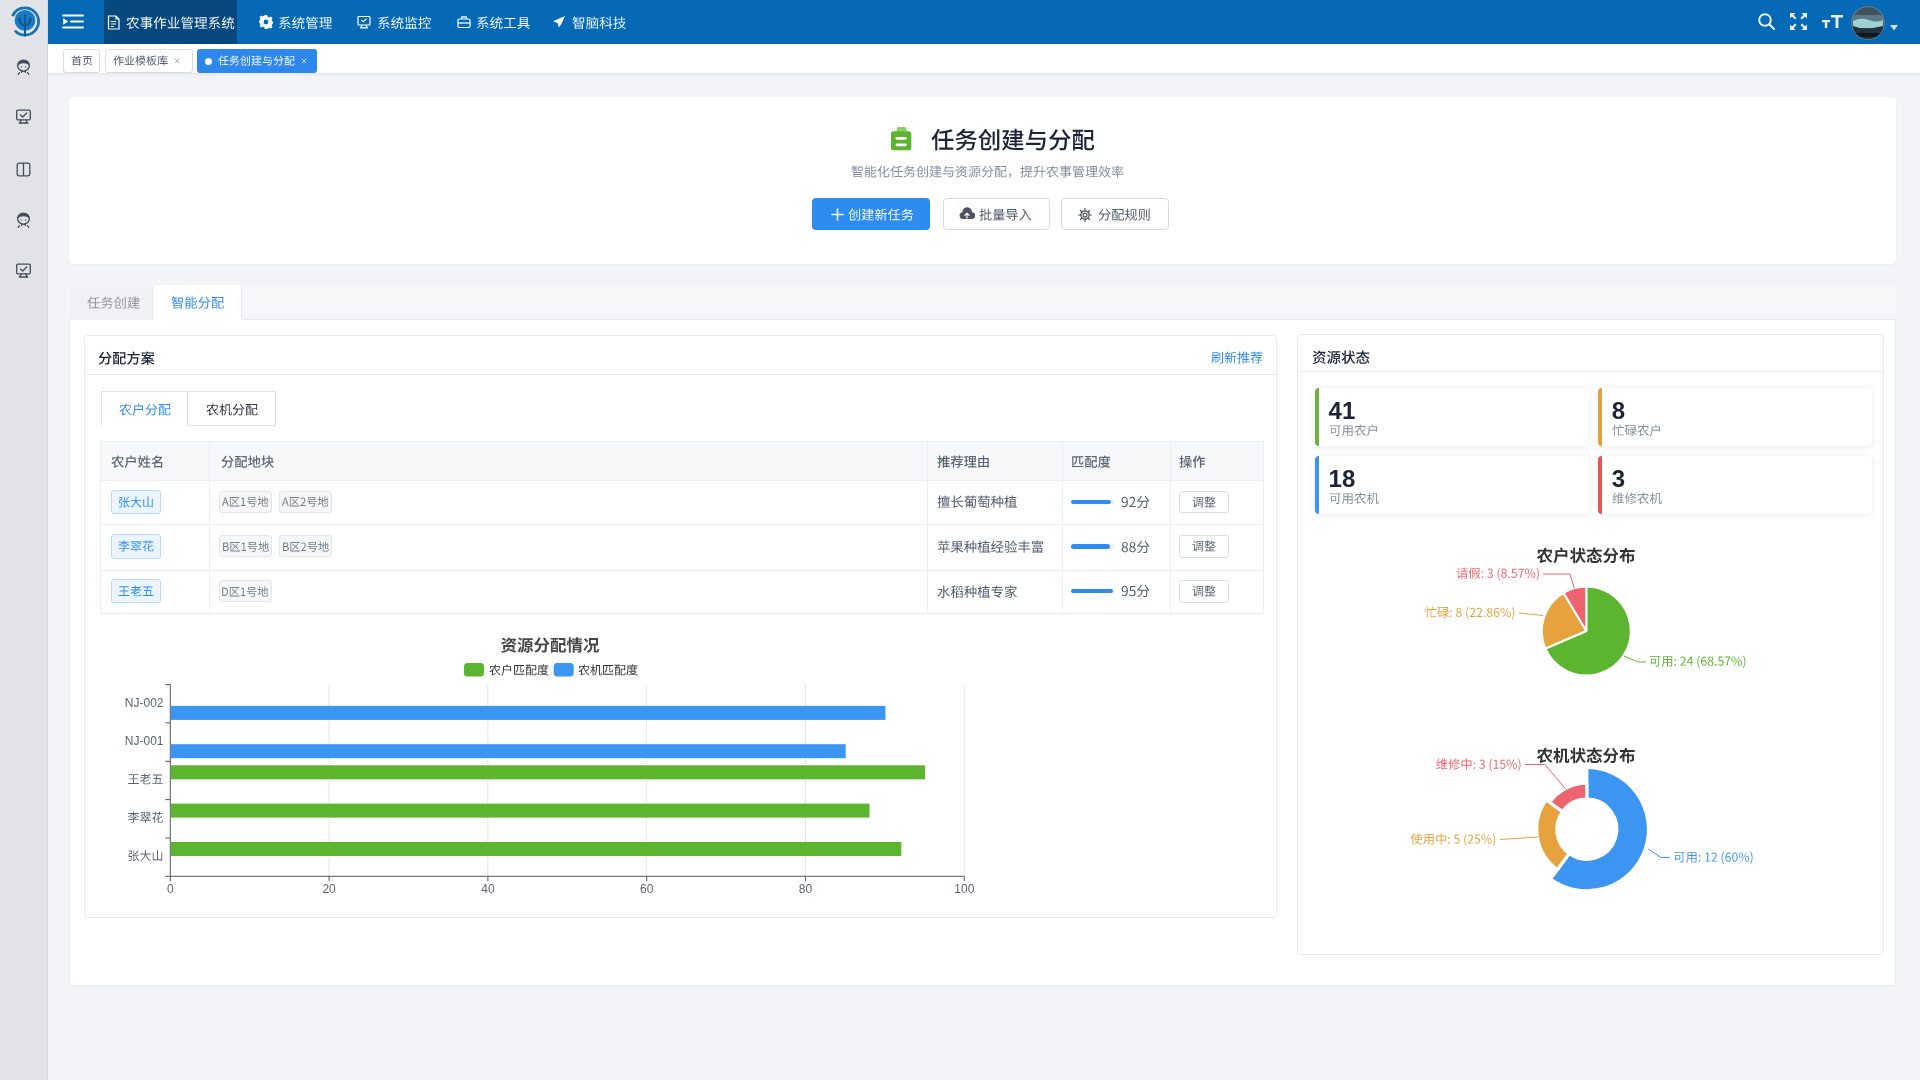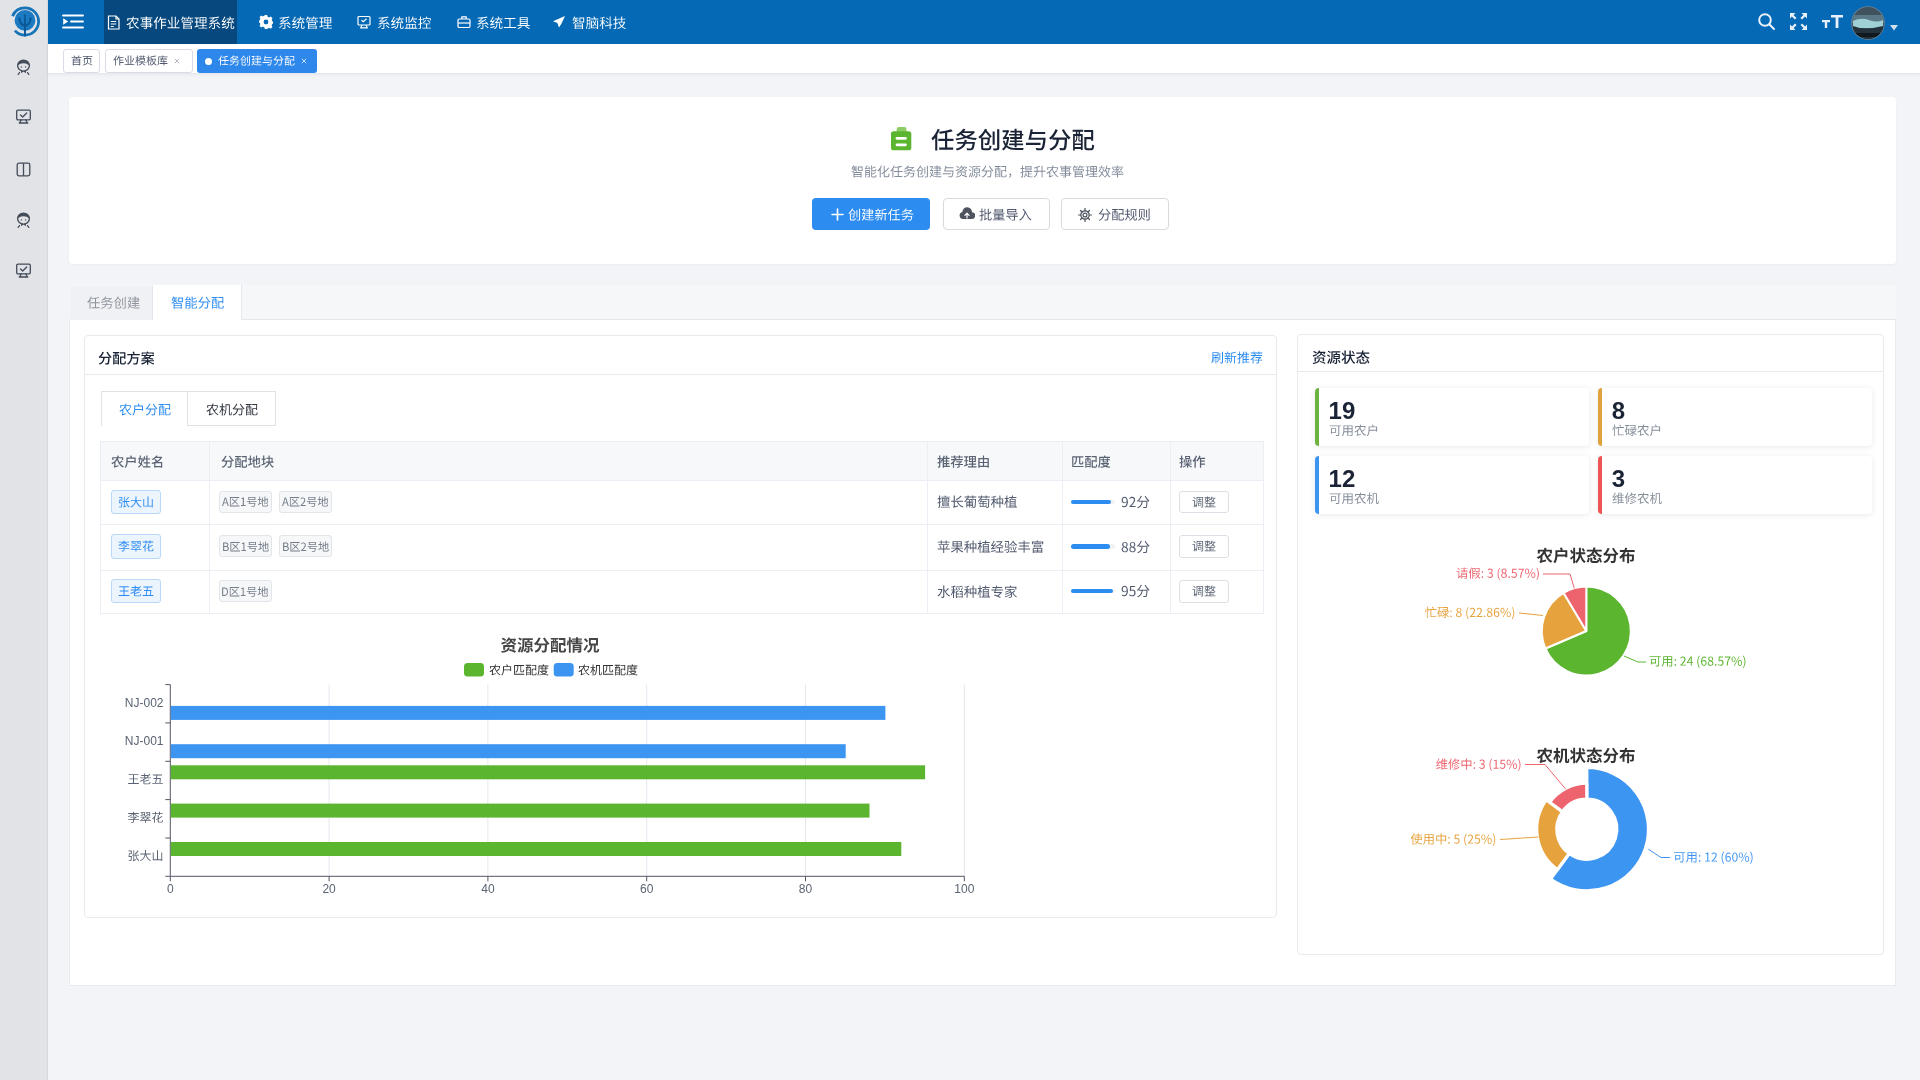--- a/index.html
+++ b/index.html
@@ -344,31 +344,31 @@
       <text x="549.7" y="265" text-anchor="middle" font-size="12" fill="#5a6373" font-family="Liberation Sans">60</text>
       <text x="708.5" y="265" text-anchor="middle" font-size="12" fill="#5a6373" font-family="Liberation Sans">80</text>
       <text x="867.3" y="265" text-anchor="middle" font-size="12" fill="#5a6373" font-family="Liberation Sans">100</text>
     </svg>
     <div style="position:absolute;left:1297.2px;top:334.3px;width:586.6px;height:620.7px;background:#fff;border:1px solid #e7eaee;border-radius:4px"></div>
     <div style="position:absolute;left:1297.2px;top:334.3px;width:586.6px;height:38.0px;border-bottom:1px solid #e8eaec"></div>
     <svg style="position:absolute;left:1312.3px;top:349.9px" width="58.0" height="14.5">
       <path d="M1.1 1.9C2.2 2.3 3.5 3 4.1 3.5L4.9 2.5C4.2 2 2.8 1.3 1.8 1ZM0.7 5.5 1.1 6.7C2.3 6.3 3.7 5.8 5.1 5.3L4.9 4.1C3.3 4.6 1.8 5.1 0.7 5.5ZM2.5 7.4V11.4H3.9V8.6H10.7V11.3H12.2V7.4ZM6.7 9C6.2 11.2 5.2 12.3 0.6 12.9C0.8 13.2 1.1 13.7 1.2 14C6.2 13.3 7.5 11.8 8 9ZM7.4 11.8C9.2 12.4 11.6 13.3 12.8 13.9L13.6 12.8C12.4 12.2 9.9 11.4 8.2 10.9ZM6.9 0.6C6.5 1.6 5.8 2.8 4.7 3.7C4.9 3.8 5.4 4.2 5.6 4.6C6.2 4 6.7 3.5 7.1 2.9H8.6C8.2 4.3 7.3 5.5 4.8 6.2C5 6.4 5.4 6.9 5.5 7.2C7.5 6.6 8.6 5.7 9.3 4.6C10.2 5.7 11.5 6.6 13 7.1C13.2 6.7 13.5 6.2 13.8 6C12 5.6 10.6 4.7 9.8 3.5L10 2.9H11.8C11.6 3.3 11.4 3.7 11.3 4L12.4 4.4C12.8 3.8 13.2 2.8 13.6 2L12.6 1.8L12.3 1.8H7.8C7.9 1.5 8.1 1.1 8.2 0.8Z M22.6 7H26.6V8.1H22.6ZM22.6 5H26.6V6H22.6ZM21.8 9.8C21.4 10.7 20.8 11.8 20.2 12.5C20.5 12.6 21 12.9 21.2 13.2C21.8 12.4 22.5 11.2 23 10.1ZM25.9 10.1C26.4 11 27.1 12.3 27.4 13L28.6 12.5C28.3 11.7 27.6 10.6 27.1 9.7ZM15.7 1.6C16.5 2.1 17.6 2.8 18.1 3.2L18.9 2.1C18.4 1.7 17.3 1.1 16.5 0.7ZM15 5.5C15.8 6 16.9 6.7 17.4 7.1L18.2 6C17.6 5.6 16.5 5 15.8 4.6ZM15.2 13 16.5 13.8C17.2 12.4 17.9 10.6 18.5 9.1L17.4 8.3C16.7 10 15.9 11.9 15.2 13ZM19.4 1.2V5.2C19.4 7.6 19.2 10.9 17.6 13.2C17.9 13.4 18.5 13.7 18.7 13.9C20.4 11.5 20.7 7.8 20.7 5.2V2.5H28.3V1.2ZM23.9 2.6C23.8 3 23.6 3.5 23.5 4H21.4V9.1H23.9V12.6C23.9 12.7 23.8 12.8 23.6 12.8C23.4 12.8 22.8 12.8 22.2 12.8C22.4 13.1 22.5 13.6 22.6 14C23.5 14 24.2 14 24.6 13.8C25.1 13.6 25.2 13.3 25.2 12.6V9.1H27.8V4H24.8L25.4 2.9Z M39.7 1.5C40.3 2.3 41 3.4 41.4 4.1L42.5 3.4C42.1 2.8 41.4 1.7 40.8 0.9ZM29.4 9.8 30.2 10.9C30.9 10.3 31.7 9.6 32.4 8.9V13.9H33.8V13.1C34.1 13.4 34.6 13.7 34.9 14C36.9 12.3 37.9 10.3 38.4 8.3C39.2 10.7 40.4 12.7 42.2 13.9C42.4 13.6 42.8 13.1 43.2 12.8C41 11.6 39.7 9 39 6H42.8V4.7H38.8V4.1V0.6H37.4V4.1V4.7H34.2V6H37.4C37.1 8.3 36.3 10.9 33.8 13V0.5H32.4V5C32.1 4.2 31.3 3.2 30.7 2.4L29.6 3C30.3 3.9 31 5 31.3 5.8L32.4 5.1V7.2C31.3 8.2 30.2 9.2 29.4 9.8Z M49 6.9C49.8 7.4 50.9 8.2 51.4 8.7L52.6 7.9C52.1 7.4 51 6.7 50.2 6.2ZM47.4 9.3V11.9C47.4 13.3 47.9 13.7 49.7 13.7C50.1 13.7 52.4 13.7 52.8 13.7C54.3 13.7 54.7 13.2 54.9 11.3C54.5 11.2 54 11 53.7 10.7C53.6 12.2 53.5 12.4 52.7 12.4C52.2 12.4 50.2 12.4 49.8 12.4C48.9 12.4 48.7 12.4 48.7 11.9V9.3ZM49.4 9C50.2 9.7 51.2 10.8 51.6 11.5L52.7 10.8C52.3 10.1 51.3 9.1 50.5 8.4ZM54.3 9.4C55 10.6 55.7 12.3 56 13.3L57.3 12.9C57 11.8 56.2 10.2 55.5 9ZM45.6 9.2C45.3 10.4 44.8 11.9 44.2 12.8L45.4 13.4C46.1 12.4 46.5 10.8 46.8 9.6ZM50.1 0.4C50 1.1 50 1.8 49.8 2.5H44.3V3.8H49.4C48.8 5.5 47.3 6.9 44.1 7.7C44.4 8 44.7 8.6 44.9 8.9C48.6 7.9 50.1 6.1 50.9 3.9C52 6.4 53.8 8 56.6 8.8C56.8 8.4 57.2 7.8 57.5 7.5C55 7 53.3 5.7 52.3 3.8H57.3V2.5H51.2C51.4 1.8 51.5 1.1 51.5 0.4Z" fill="#1b2437"></path>
     </svg>
     <div style="position:absolute;left:1314.6px;top:388.4px;width:274.6px;height:57.6px;background:#fff;border-radius:4px;border-left:4px solid #6cb43f;box-shadow:0 1px 6px rgba(25,35,55,.10)"></div>
-    <div class="abs" style="left:1328.6px;top:396.9px;font-size:24px;font-weight:bold;color:#1b2437;font-family:'Liberation Sans',sans-serif">19</div>
+    <div class="abs" style="left:1328.6px;top:396.9px;font-size:24px;font-weight:bold;color:#1b2437;font-family:'Liberation Sans',sans-serif">41</div>
     <svg style="position:absolute;left:1328.6px;top:423.9px" width="50.0" height="12.5">
       <path d="M0.7 1.4V2.3H9.3V10.6C9.3 10.9 9.2 11 9 11C8.7 11 7.7 11 6.7 11C6.8 11.2 7 11.7 7 12C8.3 12 9.2 12 9.7 11.8C10.1 11.7 10.3 11.3 10.3 10.7V2.3H11.9V1.4ZM2.9 5.1H6.2V7.9H2.9ZM2 4.2V9.8H2.9V8.8H7.1V4.2Z M14.4 1.4V5.9C14.4 7.7 14.3 9.9 12.9 11.4C13.1 11.6 13.5 11.9 13.6 12.1C14.6 11 15 9.6 15.2 8.2H18.3V11.9H19.3V8.2H22.7V10.7C22.7 10.9 22.6 11 22.3 11C22.1 11.1 21.2 11.1 20.4 11C20.5 11.3 20.6 11.7 20.7 11.9C21.9 11.9 22.6 11.9 23 11.8C23.4 11.6 23.6 11.3 23.6 10.7V1.4ZM15.3 2.3H18.3V4.3H15.3ZM22.7 2.3V4.3H19.3V2.3ZM15.3 5.2H18.3V7.3H15.3C15.3 6.8 15.3 6.3 15.3 5.9ZM22.7 5.2V7.3H19.3V5.2Z M28 12C28.3 11.8 28.8 11.7 32.1 10.6C32.1 10.4 32.1 10 32.1 9.8L29.1 10.6V6.6C29.8 5.9 30.4 5.2 30.8 4.4C31.9 7.8 33.6 10.4 36.4 11.8C36.5 11.5 36.8 11.1 37 10.9C35.5 10.3 34.3 9.2 33.3 7.8C34.1 7.2 35.2 6.5 35.9 5.8L35.2 5.1C34.6 5.7 33.7 6.5 32.9 7.1C32.2 5.9 31.8 4.6 31.4 3.2L31.6 3H35.4V4.6H36.4V2.1H31.9C32 1.6 32.1 1.2 32.3 0.7L31.3 0.5C31.2 1 31.1 1.6 30.9 2.1H26.2V4.6H27.1V3H30.5C29.6 5.2 27.9 6.8 25.4 7.7C25.6 7.9 26 8.3 26.1 8.5C26.9 8.1 27.6 7.8 28.2 7.3V10.3C28.2 10.8 27.8 11.1 27.6 11.2C27.8 11.4 28 11.8 28 12Z M40.6 3.3H47.1V5.8H40.6L40.6 5.2ZM43 0.7C43.3 1.2 43.5 1.9 43.7 2.4H39.6V5.2C39.6 7 39.5 9.7 37.9 11.5C38.1 11.6 38.6 11.9 38.7 12.1C40 10.6 40.4 8.5 40.5 6.7H47.1V7.5H48.1V2.4H44.1L44.7 2.3C44.5 1.8 44.2 1 43.9 0.4Z" fill="#848c99"></path>
     </svg>
     <div style="position:absolute;left:1597.7px;top:388.4px;width:274.6px;height:57.6px;background:#fff;border-radius:4px;border-left:4px solid #e0a23c;box-shadow:0 1px 6px rgba(25,35,55,.10)"></div>
     <div class="abs" style="left:1611.7px;top:396.9px;font-size:24px;font-weight:bold;color:#1b2437;font-family:'Liberation Sans',sans-serif">8</div>
     <svg style="position:absolute;left:1611.7px;top:423.9px" width="50.0" height="12.5">
       <path d="M2.2 0.5V12H3V0.5ZM1 2.9C0.9 3.9 0.7 5.3 0.4 6.1L1.1 6.4C1.4 5.5 1.7 4 1.7 3ZM3.1 2.8C3.5 3.6 3.9 4.6 4 5.2L4.8 4.8C4.6 4.3 4.2 3.3 3.8 2.5ZM7.2 0.9C7.7 1.5 8.2 2.3 8.5 2.8L9.3 2.4C9 1.8 8.5 1.1 7.9 0.5ZM4.7 3.1V4H5.9V11.2H11.7V10.4H6.8V4H12V3.1Z M17.7 6.7C18.3 7.2 19 7.8 19.3 8.3L19.9 7.8C19.6 7.3 18.9 6.6 18.4 6.2ZM18 1V1.8H22.7L22.6 2.9H18.3V3.6H22.6L22.5 4.8H17.6V5.7H20.5V8C19.3 8.8 18 9.7 17.2 10.2L17.7 10.9C18.5 10.3 19.5 9.6 20.5 8.9V11C20.5 11.1 20.5 11.2 20.3 11.2C20.2 11.2 19.7 11.2 19.2 11.1C19.3 11.4 19.4 11.7 19.5 12C20.2 12 20.7 11.9 21 11.8C21.3 11.7 21.4 11.4 21.4 11V8.7C22.1 9.7 23 10.6 24.1 11C24.2 10.8 24.5 10.5 24.6 10.3C23.7 9.9 22.8 9.3 22.1 8.5C22.9 8 23.7 7.3 24.4 6.7L23.6 6.2C23.1 6.7 22.4 7.4 21.7 7.9C21.6 7.7 21.5 7.5 21.4 7.3V5.7H24.5V4.8H23.4C23.5 3.6 23.6 2.1 23.6 1L22.9 1L22.8 1ZM13.1 1.1V2H14.5C14.2 4.2 13.8 6.2 12.8 7.5C13 7.7 13.3 8.2 13.4 8.3C13.7 8 13.9 7.6 14.1 7.2V11.2H14.8V10.2H17.1V4.8H14.9C15.1 3.9 15.3 3 15.4 2H17.4V1.1ZM14.8 5.6H16.2V9.4H14.8Z M28 12C28.3 11.8 28.8 11.7 32.1 10.6C32.1 10.4 32.1 10 32.1 9.8L29.1 10.6V6.6C29.8 5.9 30.4 5.2 30.8 4.4C31.9 7.8 33.6 10.4 36.4 11.8C36.5 11.5 36.8 11.1 37 10.9C35.5 10.3 34.3 9.2 33.3 7.8C34.1 7.2 35.2 6.5 35.9 5.8L35.2 5.1C34.6 5.7 33.7 6.5 32.9 7.1C32.2 5.9 31.8 4.6 31.4 3.2L31.6 3H35.4V4.6H36.4V2.1H31.9C32 1.6 32.1 1.2 32.3 0.7L31.3 0.5C31.2 1 31.1 1.6 30.9 2.1H26.2V4.6H27.1V3H30.5C29.6 5.2 27.9 6.8 25.4 7.7C25.6 7.9 26 8.3 26.1 8.5C26.9 8.1 27.6 7.8 28.2 7.3V10.3C28.2 10.8 27.8 11.1 27.6 11.2C27.8 11.4 28 11.8 28 12Z M40.6 3.3H47.1V5.8H40.6L40.6 5.2ZM43 0.7C43.3 1.2 43.5 1.9 43.7 2.4H39.6V5.2C39.6 7 39.5 9.7 37.9 11.5C38.1 11.6 38.6 11.9 38.7 12.1C40 10.6 40.4 8.5 40.5 6.7H47.1V7.5H48.1V2.4H44.1L44.7 2.3C44.5 1.8 44.2 1 43.9 0.4Z" fill="#848c99"></path>
     </svg>
     <div style="position:absolute;left:1314.6px;top:456.3px;width:274.6px;height:57.6px;background:#fff;border-radius:4px;border-left:4px solid #3d95f2;box-shadow:0 1px 6px rgba(25,35,55,.10)"></div>
-    <div class="abs" style="left:1328.6px;top:464.8px;font-size:24px;font-weight:bold;color:#1b2437;font-family:'Liberation Sans',sans-serif">12</div>
+    <div class="abs" style="left:1328.6px;top:464.8px;font-size:24px;font-weight:bold;color:#1b2437;font-family:'Liberation Sans',sans-serif">18</div>
     <svg style="position:absolute;left:1328.6px;top:491.9px" width="50.0" height="12.5">
       <path d="M0.7 1.4V2.3H9.3V10.6C9.3 10.9 9.2 11 9 11C8.7 11 7.7 11 6.7 11C6.8 11.2 7 11.7 7 12C8.3 12 9.2 12 9.7 11.8C10.1 11.7 10.3 11.3 10.3 10.7V2.3H11.9V1.4ZM2.9 5.1H6.2V7.9H2.9ZM2 4.2V9.8H2.9V8.8H7.1V4.2Z M14.4 1.4V5.9C14.4 7.7 14.3 9.9 12.9 11.4C13.1 11.6 13.5 11.9 13.6 12.1C14.6 11 15 9.6 15.2 8.2H18.3V11.9H19.3V8.2H22.7V10.7C22.7 10.9 22.6 11 22.3 11C22.1 11.1 21.2 11.1 20.4 11C20.5 11.3 20.6 11.7 20.7 11.9C21.9 11.9 22.6 11.9 23 11.8C23.4 11.6 23.6 11.3 23.6 10.7V1.4ZM15.3 2.3H18.3V4.3H15.3ZM22.7 2.3V4.3H19.3V2.3ZM15.3 5.2H18.3V7.3H15.3C15.3 6.8 15.3 6.3 15.3 5.9ZM22.7 5.2V7.3H19.3V5.2Z M28 12C28.3 11.8 28.8 11.7 32.1 10.6C32.1 10.4 32.1 10 32.1 9.8L29.1 10.6V6.6C29.8 5.9 30.4 5.2 30.8 4.4C31.9 7.8 33.6 10.4 36.4 11.8C36.5 11.5 36.8 11.1 37 10.9C35.5 10.3 34.3 9.2 33.3 7.8C34.1 7.2 35.2 6.5 35.9 5.8L35.2 5.1C34.6 5.7 33.7 6.5 32.9 7.1C32.2 5.9 31.8 4.6 31.4 3.2L31.6 3H35.4V4.6H36.4V2.1H31.9C32 1.6 32.1 1.2 32.3 0.7L31.3 0.5C31.2 1 31.1 1.6 30.9 2.1H26.2V4.6H27.1V3H30.5C29.6 5.2 27.9 6.8 25.4 7.7C25.6 7.9 26 8.3 26.1 8.5C26.9 8.1 27.6 7.8 28.2 7.3V10.3C28.2 10.8 27.8 11.1 27.6 11.2C27.8 11.4 28 11.8 28 12Z M43.7 1.2V5.2C43.7 7.2 43.5 9.7 41.9 11.4C42.1 11.5 42.4 11.8 42.6 12C44.4 10.2 44.6 7.3 44.6 5.2V2.1H47V10.2C47 11.2 47.1 11.4 47.3 11.6C47.5 11.8 47.7 11.9 48 11.9C48.1 11.9 48.4 11.9 48.6 11.9C48.9 11.9 49.1 11.8 49.3 11.7C49.5 11.6 49.6 11.4 49.6 11C49.7 10.7 49.7 9.8 49.7 9.1C49.5 9 49.2 8.8 49 8.7C49 9.5 49 10.2 49 10.4C49 10.7 48.9 10.8 48.8 10.9C48.8 11 48.7 11 48.6 11C48.5 11 48.3 11 48.2 11C48.1 11 48.1 11 48 10.9C47.9 10.9 47.9 10.6 47.9 10.2V1.2ZM40.2 0.5V3.2H38.1V4.1H40.1C39.6 5.8 38.7 7.8 37.9 8.8C38 9 38.2 9.4 38.3 9.7C39 8.8 39.7 7.4 40.2 5.9V12H41.1V6.2C41.6 6.9 42.2 7.7 42.5 8.1L43 7.3C42.8 7 41.6 5.6 41.1 5.2V4.1H43V3.2H41.1V0.5Z" fill="#848c99"></path>
     </svg>
     <div style="position:absolute;left:1597.7px;top:456.3px;width:274.6px;height:57.6px;background:#fff;border-radius:4px;border-left:4px solid #ed5454;box-shadow:0 1px 6px rgba(25,35,55,.10)"></div>
     <div class="abs" style="left:1611.7px;top:464.8px;font-size:24px;font-weight:bold;color:#1b2437;font-family:'Liberation Sans',sans-serif">3</div>
     <svg style="position:absolute;left:1611.7px;top:491.9px" width="50.0" height="12.5">
       <path d="M0.6 10.3 0.7 11.2C1.9 10.9 3.4 10.6 4.9 10.2L4.8 9.4C3.2 9.7 1.6 10.1 0.6 10.3ZM8.2 0.9C8.6 1.4 9 2.2 9.1 2.7L9.9 2.3C9.8 1.8 9.4 1.1 9 0.6ZM0.8 5.7C1 5.6 1.2 5.5 2.8 5.3C2.2 6.2 1.8 6.8 1.5 7.1C1.1 7.5 0.9 7.8 0.6 7.9C0.7 8.1 0.8 8.5 0.9 8.7C1.1 8.6 1.5 8.4 4.6 7.8C4.6 7.7 4.6 7.3 4.6 7.1L2.1 7.5C3.1 6.4 4 5 4.9 3.5L4.1 3.1C3.9 3.6 3.6 4.1 3.3 4.5L1.7 4.7C2.4 3.6 3.1 2.2 3.7 0.9L2.8 0.5C2.3 2 1.5 3.7 1.2 4.1C0.9 4.5 0.7 4.8 0.5 4.8C0.6 5.1 0.7 5.5 0.8 5.7ZM8.7 6V7.7H6.7V6ZM6.8 0.6C6.4 2 5.5 3.8 4.5 5C4.7 5.2 4.9 5.6 5 5.8C5.3 5.5 5.6 5.1 5.8 4.7V12H6.7V11.1H12V10.2H9.6V8.5H11.5V7.7H9.6V6H11.5V5.2H9.6V3.6H11.8V2.8H6.9C7.2 2.1 7.5 1.4 7.7 0.8ZM8.7 5.2H6.7V3.6H8.7ZM8.7 8.5V10.2H6.7V8.5Z M21.2 6.2C20.6 6.8 19.3 7.4 18.2 7.8C18.4 7.9 18.6 8.1 18.7 8.3C19.9 7.9 21.2 7.3 21.9 6.5ZM22.4 7.4C21.6 8.3 19.9 9 18.3 9.4C18.5 9.6 18.7 9.8 18.8 10C20.5 9.5 22.2 8.8 23.1 7.7ZM23.6 8.8C22.5 10.1 20.2 10.8 17.7 11.2C17.9 11.4 18.1 11.7 18.1 12C20.8 11.5 23.1 10.6 24.4 9.1ZM16.3 4V10H17.1V4ZM19.4 2.7H22.9C22.5 3.3 21.9 3.9 21.1 4.4C20.4 3.9 19.8 3.3 19.4 2.7ZM19.6 0.5C19 1.8 18.1 3.1 17.1 4C17.3 4.1 17.7 4.4 17.9 4.5C18.2 4.2 18.6 3.8 19 3.3C19.3 3.8 19.8 4.3 20.4 4.8C19.4 5.3 18.3 5.7 17.1 5.9C17.3 6.1 17.5 6.4 17.6 6.6C18.8 6.4 20.1 5.9 21.1 5.3C22 5.8 23 6.3 24.1 6.5C24.2 6.3 24.5 6 24.6 5.8C23.6 5.6 22.7 5.3 21.9 4.8C22.8 4.1 23.6 3.2 24.1 2.1L23.6 1.8L23.4 1.9H19.9C20.1 1.5 20.3 1.1 20.4 0.7ZM15.4 0.6C14.8 2.5 13.8 4.4 12.8 5.7C12.9 5.9 13.2 6.4 13.2 6.6C13.7 6.1 14 5.6 14.4 5V12H15.3V3.3C15.7 2.5 16 1.7 16.3 0.8Z M28 12C28.3 11.8 28.8 11.7 32.1 10.6C32.1 10.4 32.1 10 32.1 9.8L29.1 10.6V6.6C29.8 5.9 30.4 5.2 30.8 4.4C31.9 7.8 33.6 10.4 36.4 11.8C36.5 11.5 36.8 11.1 37 10.9C35.5 10.3 34.3 9.2 33.3 7.8C34.1 7.2 35.2 6.5 35.9 5.8L35.2 5.1C34.6 5.7 33.7 6.5 32.9 7.1C32.2 5.9 31.8 4.6 31.4 3.2L31.6 3H35.4V4.6H36.4V2.1H31.9C32 1.6 32.1 1.2 32.3 0.7L31.3 0.5C31.2 1 31.1 1.6 30.9 2.1H26.2V4.6H27.1V3H30.5C29.6 5.2 27.9 6.8 25.4 7.7C25.6 7.9 26 8.3 26.1 8.5C26.9 8.1 27.6 7.8 28.2 7.3V10.3C28.2 10.8 27.8 11.1 27.6 11.2C27.8 11.4 28 11.8 28 12Z M43.7 1.2V5.2C43.7 7.2 43.5 9.7 41.9 11.4C42.1 11.5 42.4 11.8 42.6 12C44.4 10.2 44.6 7.3 44.6 5.2V2.1H47V10.2C47 11.2 47.1 11.4 47.3 11.6C47.5 11.8 47.7 11.9 48 11.9C48.1 11.9 48.4 11.9 48.6 11.9C48.9 11.9 49.1 11.8 49.3 11.7C49.5 11.6 49.6 11.4 49.6 11C49.7 10.7 49.7 9.8 49.7 9.1C49.5 9 49.2 8.8 49 8.7C49 9.5 49 10.2 49 10.4C49 10.7 48.9 10.8 48.8 10.9C48.8 11 48.7 11 48.6 11C48.5 11 48.3 11 48.2 11C48.1 11 48.1 11 48 10.9C47.9 10.9 47.9 10.6 47.9 10.2V1.2ZM40.2 0.5V3.2H38.1V4.1H40.1C39.6 5.8 38.7 7.8 37.9 8.8C38 9 38.2 9.4 38.3 9.7C39 8.8 39.7 7.4 40.2 5.9V12H41.1V6.2C41.6 6.9 42.2 7.7 42.5 8.1L43 7.3C42.8 7 41.6 5.6 41.1 5.2V4.1H43V3.2H41.1V0.5Z" fill="#848c99"></path>
     </svg>
     <svg class="abs" style="left:1299px;top:540px" width="585" height="180" viewBox="0 0 585 180">
       <path transform="translate(237.5 7.2)" d="M3.8 16C4.3 15.7 5 15.4 9.7 14.1C9.6 13.7 9.5 12.9 9.5 12.3L5.9 13.3V8.9C6.6 8.2 7.2 7.5 7.7 6.6C9.1 10.6 11.3 13.8 14.5 15.6C14.9 15.1 15.5 14.3 16 13.9C14.3 13.1 12.9 11.8 11.7 10.2C12.8 9.6 14 8.7 14.9 7.9L13.3 6.5C12.7 7.2 11.7 8.1 10.8 8.7C10 7.4 9.4 5.9 9 4.4H13.3V6.2H15.4V2.6H9.6C9.8 2 9.9 1.5 10 0.9L8 0.5C7.9 1.3 7.7 1.9 7.5 2.6H1.3V6.2H3.3V4.4H6.7C5.4 7.1 3.3 8.9 0.2 10C0.7 10.4 1.4 11.3 1.6 11.7C2.5 11.3 3.2 10.9 3.9 10.5V12.9C3.9 13.6 3.3 14.1 2.9 14.3C3.3 14.7 3.7 15.5 3.8 16Z M21 4.8H28.8V7.4H21V6.7ZM23.4 0.9C23.7 1.5 24 2.4 24.2 3H18.9V6.7C18.9 9.1 18.7 12.6 16.9 14.9C17.4 15.1 18.3 15.8 18.7 16.1C20.1 14.3 20.6 11.6 20.9 9.3H28.8V10.1H30.8V3H25.3L26.3 2.7C26.1 2.1 25.8 1.1 25.4 0.4Z M45.1 1.7C45.8 2.6 46.6 3.8 46.9 4.6L48.5 3.7C48.1 2.9 47.3 1.7 46.6 0.9ZM33.5 10.8 34.5 12.5C35.2 12 35.9 11.3 36.7 10.6V16H38.6V14.9C39.1 15.2 39.7 15.6 40 16C42 14.2 43.2 12.1 43.8 10C44.7 12.5 46 14.6 47.8 15.9C48.1 15.4 48.8 14.7 49.2 14.3C46.9 12.9 45.5 10.2 44.6 7.1H48.8V5.1H44.4V4.8V0.5H42.4V4.8V5.1H39.1V7.1H42.3C42 9.5 41.2 12.2 38.6 14.5V0.5H36.7V5C36.3 4.2 35.6 3.3 35.1 2.6L33.6 3.5C34.2 4.5 35 5.9 35.3 6.7L36.7 5.9V8.3C35.5 9.3 34.3 10.2 33.5 10.8Z M55.7 8.1C56.6 8.6 57.8 9.4 58.4 10L60.2 8.9C59.6 8.3 58.3 7.5 57.4 7ZM53.8 10.5V13.3C53.8 15.1 54.4 15.7 56.7 15.7C57.2 15.7 59.4 15.7 59.9 15.7C61.8 15.7 62.4 15.1 62.6 12.7C62.1 12.6 61.2 12.3 60.8 12C60.7 13.6 60.6 13.9 59.8 13.9C59.2 13.9 57.4 13.9 56.9 13.9C56 13.9 55.8 13.8 55.8 13.3V10.5ZM56.2 10.3C57 11.2 58 12.3 58.5 13.1L60.1 12.1C59.6 11.3 58.6 10.2 57.7 9.4ZM61.7 10.7C62.5 12.2 63.3 14.1 63.6 15.3L65.4 14.7C65.1 13.4 64.3 11.6 63.5 10.2ZM51.6 10.4C51.4 11.8 50.8 13.4 50.1 14.5L51.9 15.4C52.6 14.2 53.1 12.4 53.4 11ZM56.8 0.3C56.7 1.1 56.6 1.9 56.5 2.6H50.3V4.4H56C55.2 6.2 53.6 7.7 50.1 8.5C50.5 9 51 9.7 51.2 10.2C55.3 9 57.1 7.1 58 4.7C59.3 7.4 61.2 9.1 64.3 10C64.6 9.4 65.2 8.6 65.6 8.2C63 7.6 61.1 6.3 60 4.4H65.3V2.6H58.6C58.7 1.9 58.8 1.1 58.8 0.3Z M77.4 0.7 75.5 1.4C76.4 3.2 77.6 5 78.9 6.6H70.1C71.3 5.1 72.4 3.2 73.2 1.3L71.1 0.7C70.1 3.2 68.5 5.5 66.5 6.9C67 7.3 67.8 8.1 68.2 8.5C68.6 8.2 68.9 7.9 69.2 7.5V8.5H71.9C71.5 10.9 70.6 13.1 66.9 14.3C67.4 14.7 68 15.5 68.2 16C72.5 14.5 73.5 11.6 74 8.5H77.4C77.3 11.9 77.1 13.3 76.8 13.7C76.6 13.8 76.4 13.9 76.1 13.9C75.7 13.9 74.8 13.9 73.9 13.8C74.3 14.4 74.5 15.2 74.6 15.8C75.6 15.8 76.5 15.8 77.1 15.8C77.7 15.7 78.2 15.5 78.6 15C79.2 14.3 79.4 12.3 79.5 7.4V7.4C79.8 7.7 80.2 8 80.5 8.3C80.8 7.8 81.6 7 82.1 6.6C80.3 5.2 78.4 2.8 77.4 0.7Z M88.7 0.5C88.5 1.3 88.2 2.1 87.9 2.9H83.4V4.8H87.1C86 6.8 84.6 8.6 82.8 9.8C83.1 10.3 83.7 11.1 83.9 11.5C84.7 11 85.4 10.4 86 9.7V14.5H88V9.1H90.6V16H92.6V9.1H95.4V12.4C95.4 12.6 95.3 12.6 95 12.6C94.8 12.6 93.9 12.7 93.1 12.6C93.4 13.1 93.7 13.9 93.8 14.4C95 14.4 95.9 14.4 96.5 14.1C97.2 13.8 97.4 13.3 97.4 12.4V7.2H92.6V5.3H90.6V7.2H87.9C88.4 6.5 88.9 5.6 89.3 4.8H98.2V2.9H90.1C90.3 2.2 90.5 1.6 90.7 0.9Z" fill="#333"></path>

